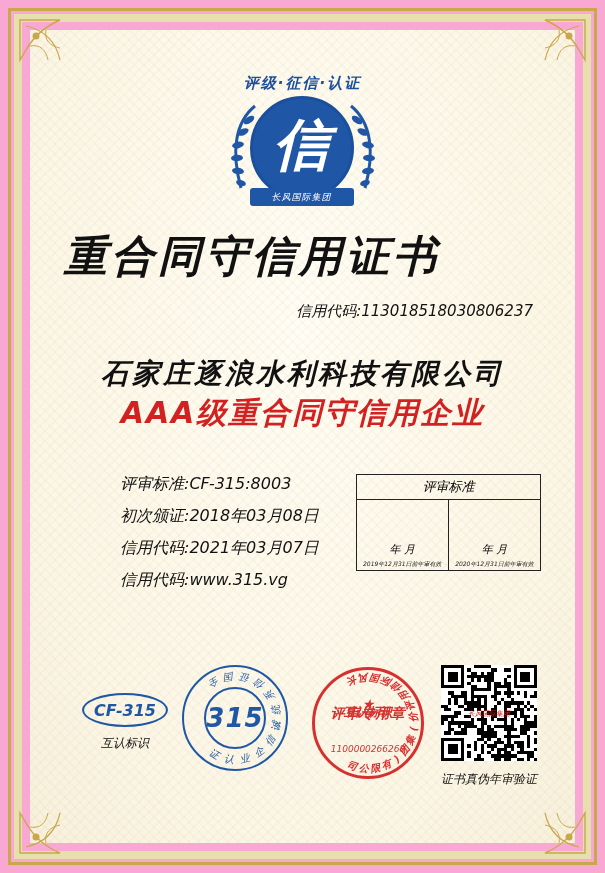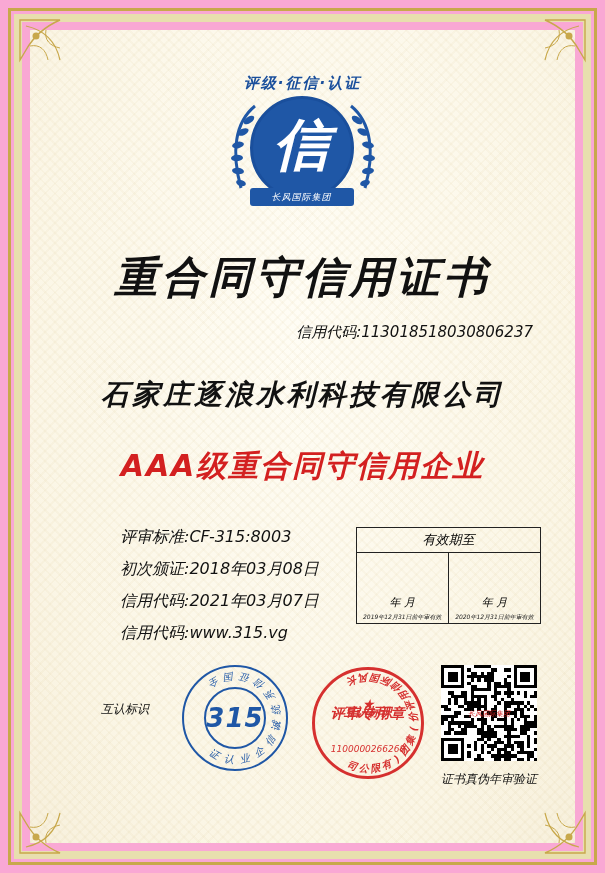--- a/index.html
+++ b/index.html
@@ -135,26 +135,25 @@
     top: 28px;
     width: 34px;
     height: 96px;
     color: #1f57a6;
   }
   .emblem .laurel.left { left: 2px; }
   .emblem .laurel.right { right: 2px; transform: scaleX(-1); }
 
   
   .cert-title {
-    text-align: center;
     font-size: 43px;
     font-weight: bold;
     letter-spacing: 4px;
     color: #111111;
-    margin-top: 29px;
+    margin-top: 8px;
     font-family: "DejaVu Sans", sans-serif;
   }
   .credit-code {
     text-align: right;
     font-size: 15px;
     color: #111;
     margin-top: 16px;
     padding-right: 8px;
     font-family: "DejaVu Sans", sans-serif;
   }
@@ -166,21 +165,20 @@
     color: #111;
     margin-top: 34px;
     font-family: "DejaVu Sans", sans-serif;
   }
   .award-line {
     text-align: center;
     font-size: 30px;
     font-weight: bold;
     letter-spacing: 2px;
     color: #d32020;
-    margin-top: 32px;
     font-family: "DejaVu Sans", sans-serif;
   }
 
   
   .mid-row {
     display: flex;
     align-items: flex-start;
     margin-top: 40px;
   }
   .details {
@@ -452,37 +450,38 @@
 
       <div class="mid-row">
         <div class="details">
           <div class="line">评审标准:CF-315:8003</div>
           <div class="line">初次颁证:2018年03月08日</div>
           <div class="line">信用代码:2021年03月07日</div>
           <div class="line">信用代码:www.315.vg</div>
         </div>
 
         <div class="annual">
-          <div class="head">有效期至</div>
+          <div class="head">评审标准</div>
           <div class="cells">
             <div class="cell">
               <div class="ym">年  月</div>
               <div class="valid">2019年12月31日前年审有效</div>
             </div>
             <div class="cell">
               <div class="ym">年  月</div>
               <div class="valid">2020年12月31日前年审有效</div>
             </div>
           </div>
         </div>
       </div>
 
       <div class="seals">
 
         <div class="seal cf-badge">
+          <div class="oval">CF-315</div>
           <div class="cap">互认标识</div>
         </div>
 
         <div class="seal blue-seal">
           <div class="ring-text" id="blue-ring">
               <span style="color: rgb(31, 87, 166); transform: rotate(240deg) translate(42px, 0px) rotate(-90deg) translate(-50%, -50%);">全</span>
               <span style="color: rgb(31, 87, 166); transform: rotate(261.818deg) translate(42px, 0px) rotate(-90deg) translate(-50%, -50%);">国</span>
               <span style="color: rgb(31, 87, 166); transform: rotate(283.636deg) translate(42px, 0px) rotate(-90deg) translate(-50%, -50%);">征</span>
               <span style="color: rgb(31, 87, 166); transform: rotate(305.455deg) translate(42px, 0px) rotate(-90deg) translate(-50%, -50%);">信</span>
               <span style="color: rgb(31, 87, 166); transform: rotate(327.273deg) translate(42px, 0px) rotate(-90deg) translate(-50%, -50%);">系</span>

